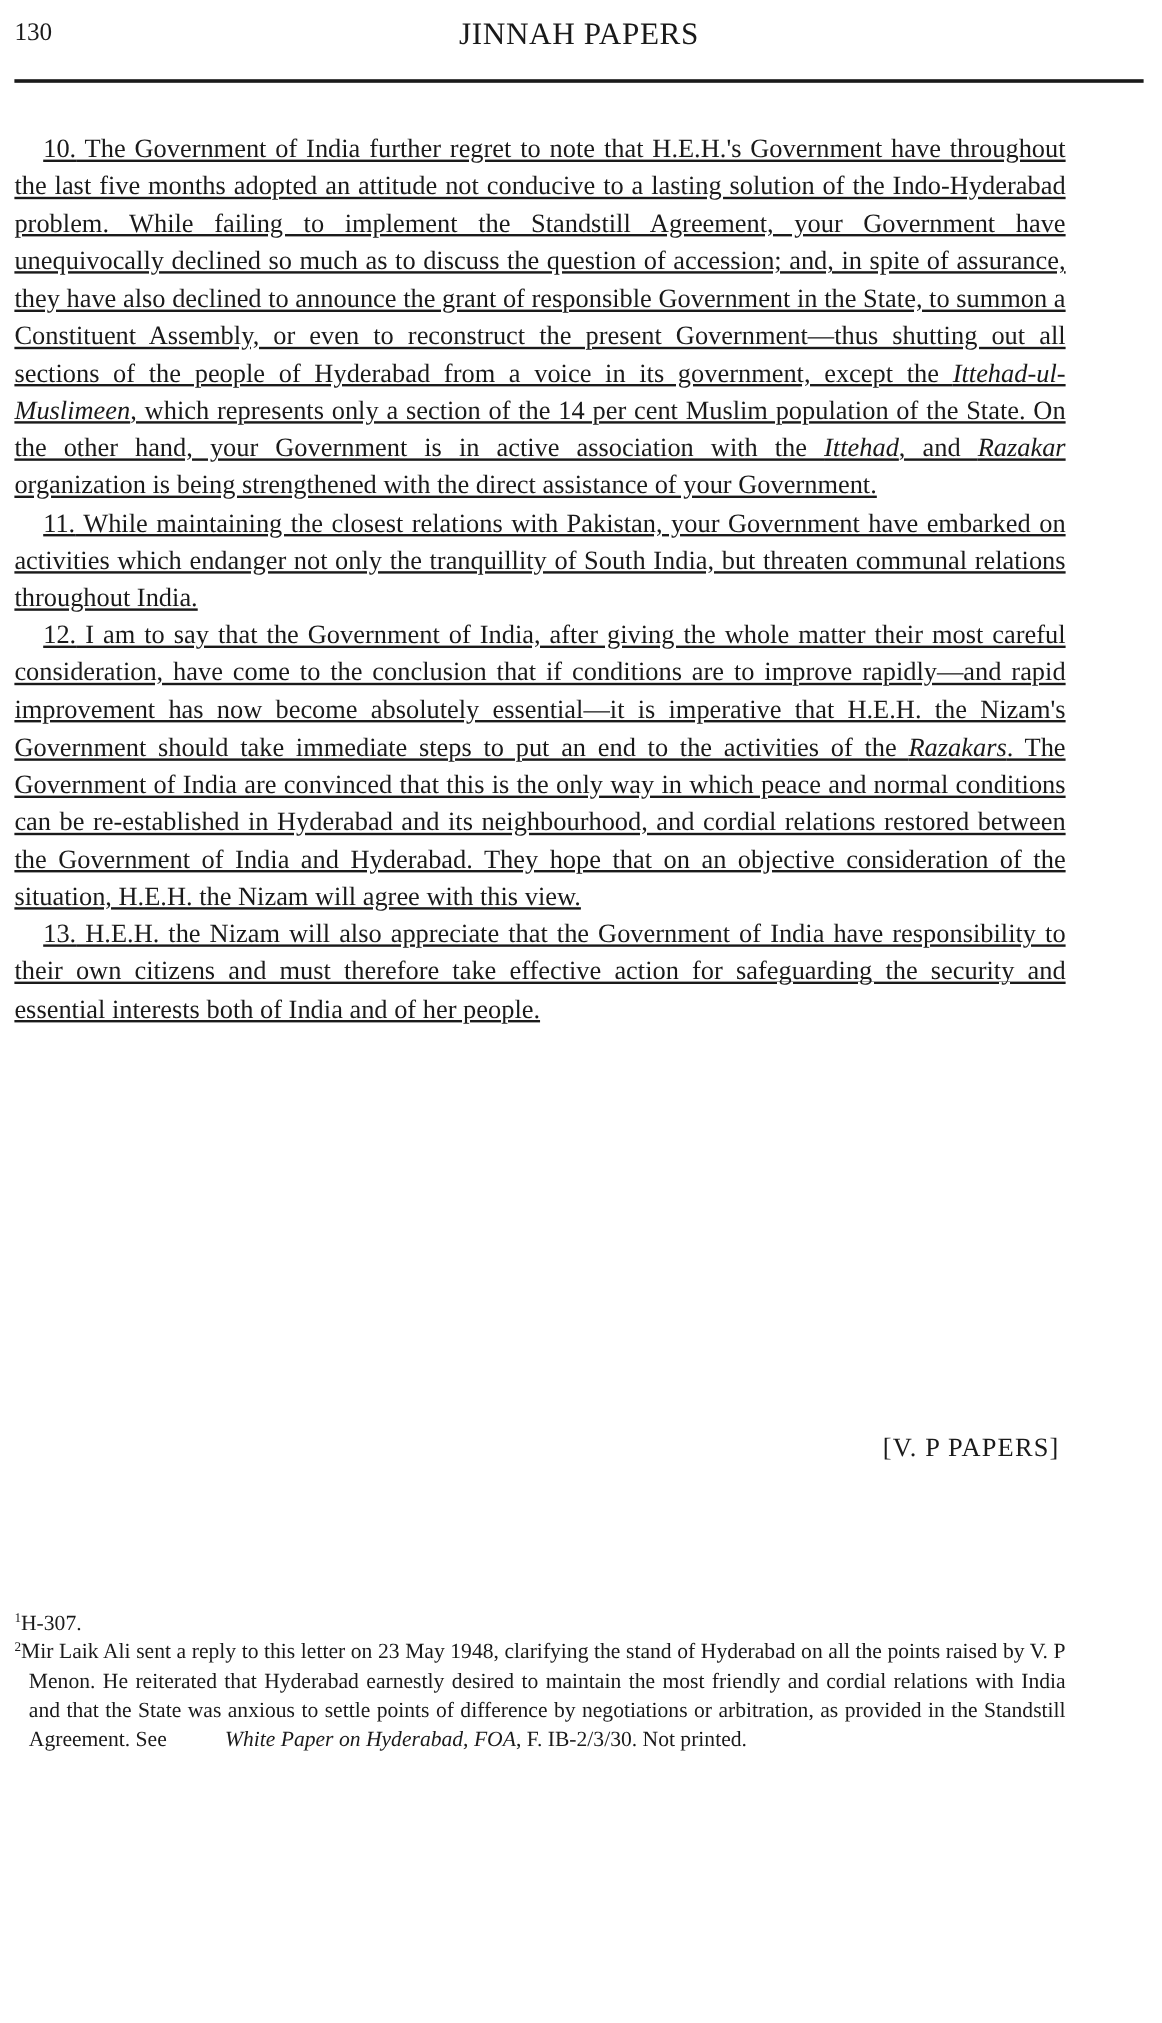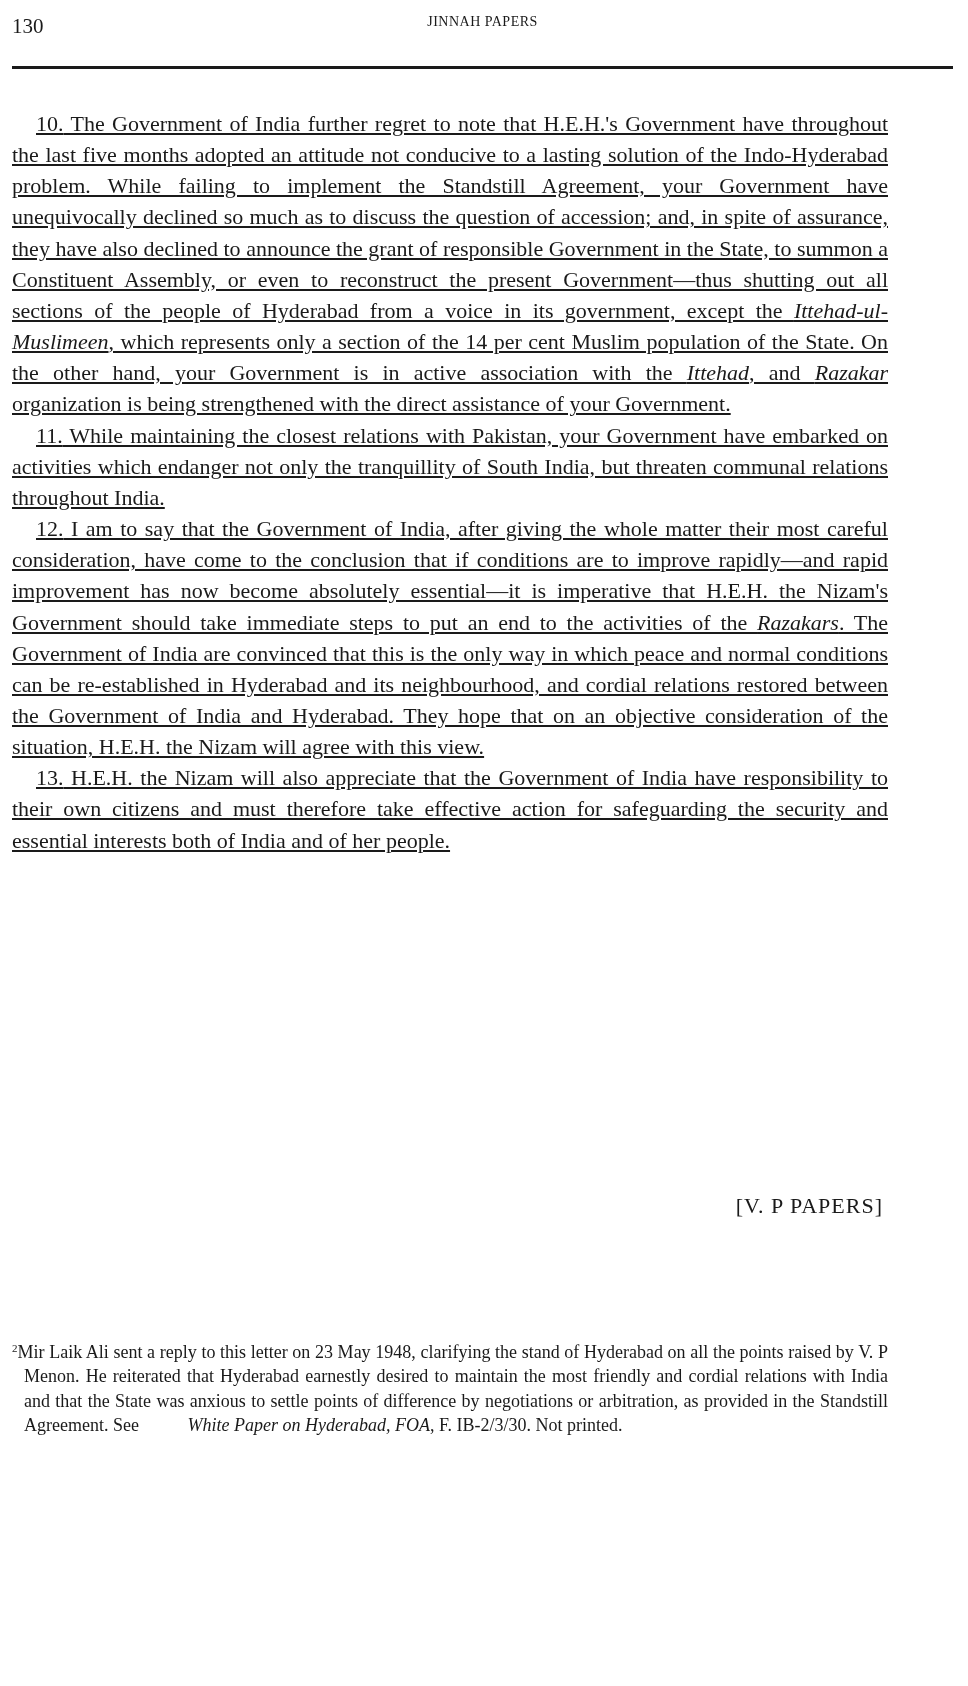--- a/index.html
+++ b/index.html
@@ -25,21 +25,21 @@
       font-size: 21px;
       letter-spacing: 0px;
       text-align: right;
     }
     .running-title {
       position: absolute;
       left: 0;
       right: 0;
       top: 6px;
       text-align: center;
-      font-size: 14px;
+      font-size: 26px;
       letter-spacing: 0.5px;
     }
     .header-rule {
       position: absolute;
       left: 12px;
       top: 66px;
       width: 941px;
       height: 3px;
       background: #1a1a1a;
     }
@@ -99,14 +99,15 @@
 <main class="body-text">
   <p><span>10.</span><span> The Government of India further regret to note that H.E.H.'s Government have throughout the last five months adopted an attitude not conducive to a lasting solution of the Indo-Hyderabad problem. While failing to implement the Standstill Agreement, your Govern­ment have unequivocally declined so much as to discuss the question of accession; and, in spite of assurance, they have also declined to announce the grant of responsible Government in the State, to sum­mon a Constituent Assembly, or even to reconstruct the present Government—thus shutting out all sections of the people of Hyderabad from a voice in its government, except the </span><i>Ittehad-ul-Muslimeen</i><span>, which represents only a section of the 14 per cent Muslim population of the State. On the other hand, your Government is in active association with the </span><i>Ittehad</i><span>, and </span><i>Razakar</i><span> organization is being strengthened with the direct assistance of your Government.</span></p>
   <p><span>11.</span><span> While maintaining the closest relations with Pakistan, your Govern­ment have embarked on activities which endanger not only the tranquillity of South India, but threaten communal relations throughout India.</span></p>
   <p><span>12.</span><span> I am to say that the Government of India, after giving the whole matter their most careful consideration, have come to the conclusion that if conditions are to improve rapidly—and rapid improvement has now become absolutely essential—it is imperative that H.E.H. the Nizam's Government should take immediate steps to put an end to the activities of the </span><i>Razakars</i><span>. The Government of India are convinced that this is the only way in which peace and normal conditions can be re-established in Hyderabad and its neighbourhood, and cordial relations restored between the Government of India and Hyderabad. They hope that on an objective consideration of the situation, H.E.H. the Nizam will agree with this view.</span></p>
   <p><span>13.</span><span> H.E.H. the Nizam will also appreciate that the Government of India have responsibility to their own citizens and must therefore take effective action for safeguarding the security and essential interests both of India and of her people.</span></p>
 </main>
 
 <div class="signature">[V. P PAPERS]</div>
 
 <section class="footnotes">
+  <p class="footnote"><sup>1</sup><span>H-307.</span></p>
   <p class="footnote"><sup>2</sup><span>Mir Laik Ali sent a reply to this letter on 23 May 1948, clarifying the stand of Hyderabad on all the points raised by V. P Menon. He reiterated that Hyderabad earnestly desired to maintain the most friendly and cordial relations with India and that the State was anxious to settle points of difference by negotiations or arbitration, as provided in the Standstill Agreement. See </span><i>White Paper on Hyderabad, FOA</i><span>, F. IB-2/3/30. Not printed.</span></p>
 </section>
 
 </body></html>

